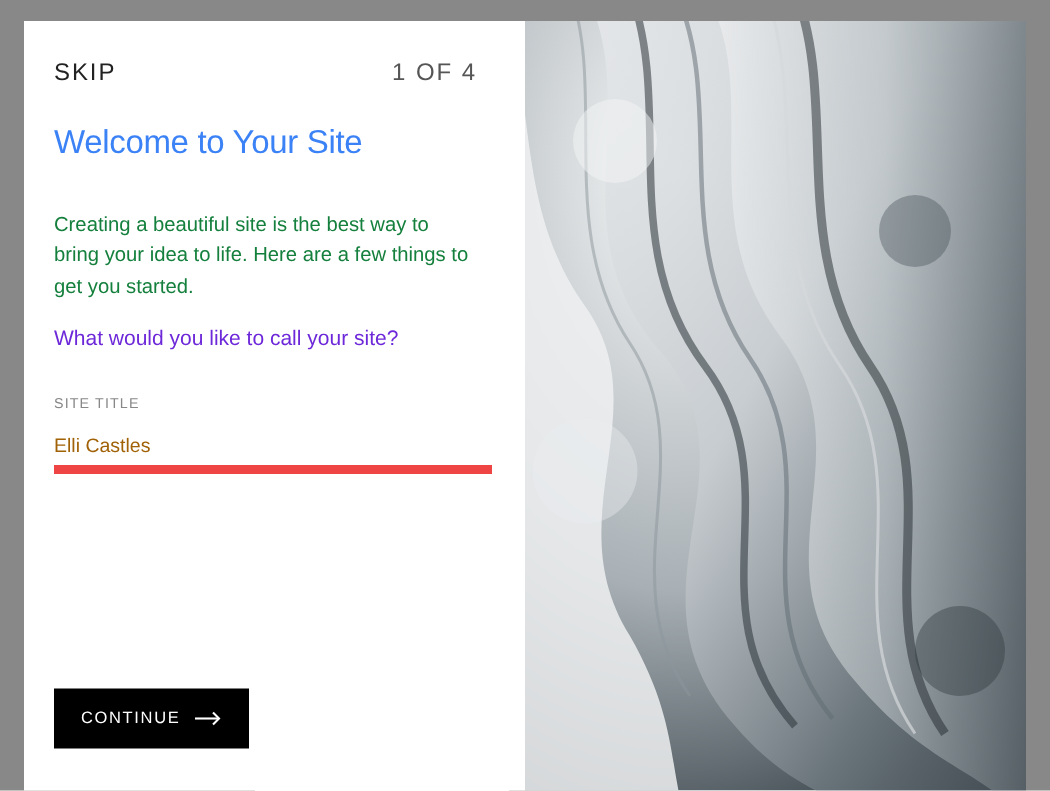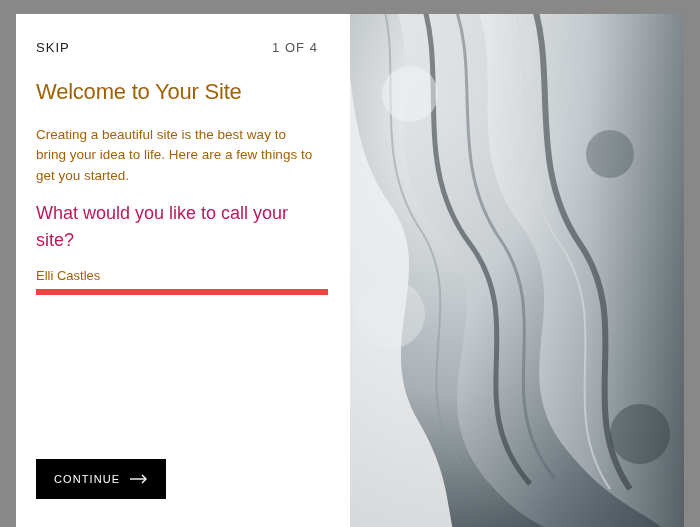--- a/index.html
+++ b/index.html
@@ -23,46 +23,46 @@
       width: 50%;
       padding: 26px 32px 28px 20px;
       display: flex;
       flex-direction: column;
       position: relative;
     }
     .top-row {
       display: flex;
       justify-content: space-between;
       align-items: center;
-      font-size: 13px;
+      font-size: 16px;
       letter-spacing: 0.08em;
       color: #222;
       font-weight: 500;
     }
     .skip { cursor: pointer; }
     .step { color: #555; font-weight: 400; margin-left: 29px; }
     .heading {
       margin-top: 24px;
       font-size: 22px;
       font-weight: 500;
-      color: #a16207;
+      color: #3b82f6;
       letter-spacing: -0.01em;
     }
     .desc {
-      margin-top: 20px;
+      margin-top: 32px;
       font-size: 13.5px;
       line-height: 1.5;
-      color: #a16207;
+      color: #15803d;
       max-width: 290px;
     }
     .prompt {
       margin-top: 14px;
-      font-size: 18px;
+      font-size: 14px;
       line-height: 1.5;
-      color: #be185d;
+      color: #6d28d9;
     }
     .field-label {
       margin-top: 28px;
       font-size: 9.5px;
       letter-spacing: 0.08em;
       color: #888;
       font-weight: 500;
     }
     .text-input {
       margin-top: 10px;
@@ -114,20 +114,21 @@
       <span class="skip">SKIP</span>
       <span class="step">1 OF 4</span>
     </div>
 
     <h1 class="heading">Welcome to Your Site</h1>
 
     <p class="desc">Creating a beautiful site is the best way to bring your idea to life. Here are a few things to get you started.</p>
 
     <p class="prompt">What would you like to call your site?</p>
 
+    <div class="field-label">SITE TITLE</div>
     <input type="text" class="text-input" value="Elli Castles" style="">
 
     <button class="continue-btn">
       <span>CONTINUE</span>
       <span>
         <svg width="18" height="10" viewBox="0 0 18 10" fill="none">
           <line x1="0" y1="5" x2="16" y2="5" stroke="#fff" stroke-width="1.4"></line>
           <polyline points="12,1 16,5 12,9" stroke="#fff" stroke-width="1.4" fill="none"></polyline>
         </svg>
       </span>

